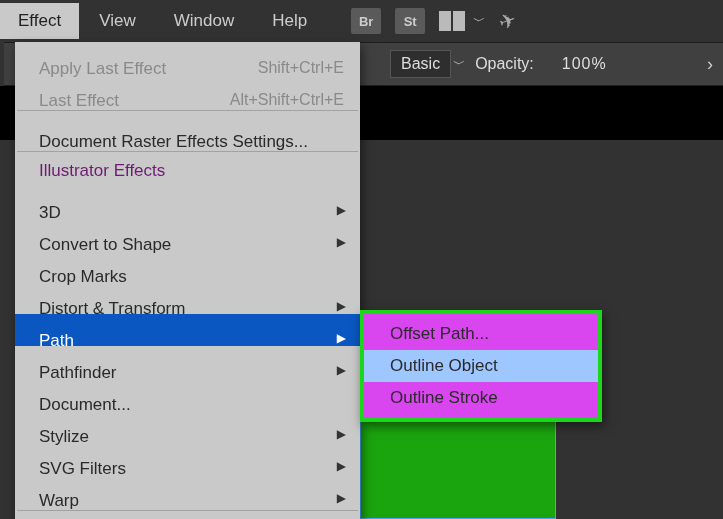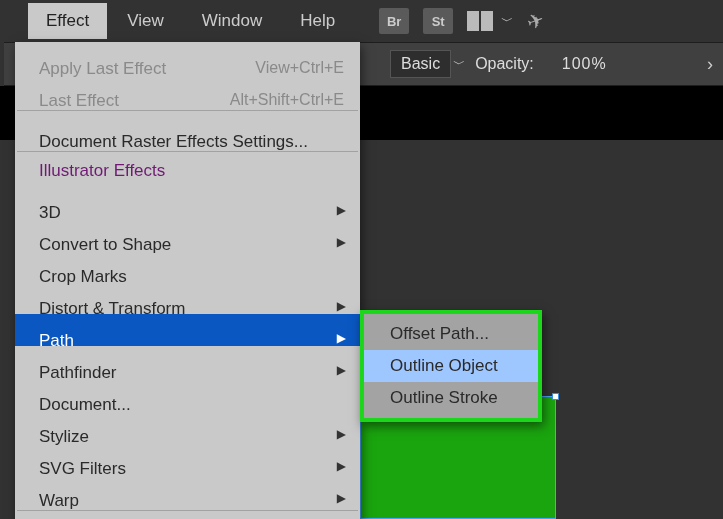--- a/index.html
+++ b/index.html
@@ -1,17 +1,17 @@
 <!DOCTYPE html>
 <html><head>
 <meta charset="utf-8">
 <style>
 *{margin:0;padding:0;box-sizing:border-box;font-family:"Segoe UI",Tahoma,sans-serif;-webkit-font-smoothing:antialiased}
 body{width:723px;height:519px;background:#323232;overflow:hidden;position:relative}
-.menubar{height:42px;background:#323232;display:flex;align-items:center;padding-left:28px;gap:2px}
+.menubar{height:42px;background:#323232;display:flex;align-items:center;padding-left:0;gap:2px}
 .menu-item{padding:8px 18px;color:#ccc;font-size:17px;cursor:pointer}
 .menu-item.open{background:#c9c9c9;color:#222}
 .menubar-right{display:flex;align-items:center;gap:14px;margin-left:24px}
 .ico-box{width:30px;height:26px;background:#5a5a5a;color:#ccc;display:flex;align-items:center;justify-content:center;font-size:13px;font-weight:700;border-radius:2px}
 .panel-ico{width:26px;height:20px;display:flex}
 .panel-ico span{background:#bababa}
 .panel-ico .l{width:12px;height:20px;margin-right:2px}
 .panel-ico .r1{width:12px;height:9px;margin-bottom:2px}
 .panel-ico .rcol{display:flex;flex-direction:column}
 .chev{color:#ccc;font-size:12px;margin-left:-6px}
@@ -24,21 +24,21 @@
 .blackstrip{position:absolute;top:86px;left:0;right:0;height:54px;background:#000}
 .dropdown{position:absolute;top:42px;left:15px;width:345px;background:#c9c9c9;box-shadow:2px 4px 10px rgba(0,0,0,.5);padding-bottom:4px;z-index:5}
 .dd-row{height:32px;display:flex;align-items:flex-start;padding:17px 16px 0 24px;font-size:17px;color:#2a2a2a;position:relative}
 .dd-row.disabled{color:#8a8a8a}
 .dd-row .shortcut{margin-left:auto;color:#8a8a8a;font-size:16px}
 .dd-sep{height:1px;background:#a2a2a2;margin:4px 2px}
 .dd-header{height:30px;padding-left:24px;font-size:17px;color:#701a75;display:flex;align-items:center}
 .dd-row .arrow{position:absolute;right:14px;font-size:12px;color:#333}
 .dd-row.hov{background:#0a57c2;color:#fff}
 .dd-row.hov .arrow{color:#fff}
-.submenu{position:absolute;top:310px;left:360px;width:182px;background:#a3a3a3;box-shadow:2px 4px 10px rgba(0,0,0,.5);padding:4px 0;border:4px solid #1bd61b;z-index:6}
+.submenu{position:absolute;top:310px;left:360px;width:242px;background:#d946ef;box-shadow:2px 4px 10px rgba(0,0,0,.5);padding:4px 0;border:4px solid #1bd61b;z-index:6}
 .sub-row{height:32px;display:flex;align-items:center;padding-left:26px;font-size:17px;color:#2a2a2a}
 .sub-row.sel{background:#9fc7ff}
 .rect-shape{position:absolute;top:396px;left:360px;width:196px;height:123px;background:#1aa40e;border:1px solid #4aa3ff}
 .handle{position:absolute;width:7px;height:7px;background:#fff;border:1px solid #3a8de0}
 .handle.tr{top:-4px;right:-4px}
 .center-dot{position:absolute;top:12px;left:50%;width:8px;height:8px;border:1px solid #3a8de0;border-radius:50%;background:transparent;transform:translateX(-50%)}
 </style>
 </head>
 <body>
 
@@ -68,21 +68,21 @@
   <span class="opac-label">Opacity:</span>
   <span class="opac-val">100%</span>
   <span class="opt-more">›</span>
 </div>
 
 <div class="blackstrip"></div>
 
 <div class="dropdown">
   <div class="dd-row disabled">
     <span>Apply Last Effect</span>
-    <span class="shortcut">View+Ctrl+E</span>
+    <span class="shortcut">Shift+Ctrl+E</span>
   </div>
   <div class="dd-row disabled">
     <span>Last Effect</span>
     <span class="shortcut">Alt+Shift+Ctrl+E</span>
   </div>
   <div class="dd-sep"></div>
   <div class="dd-row">
     <span>Document Raster Effects Settings...</span>
   </div>
   <div class="dd-sep"></div>

